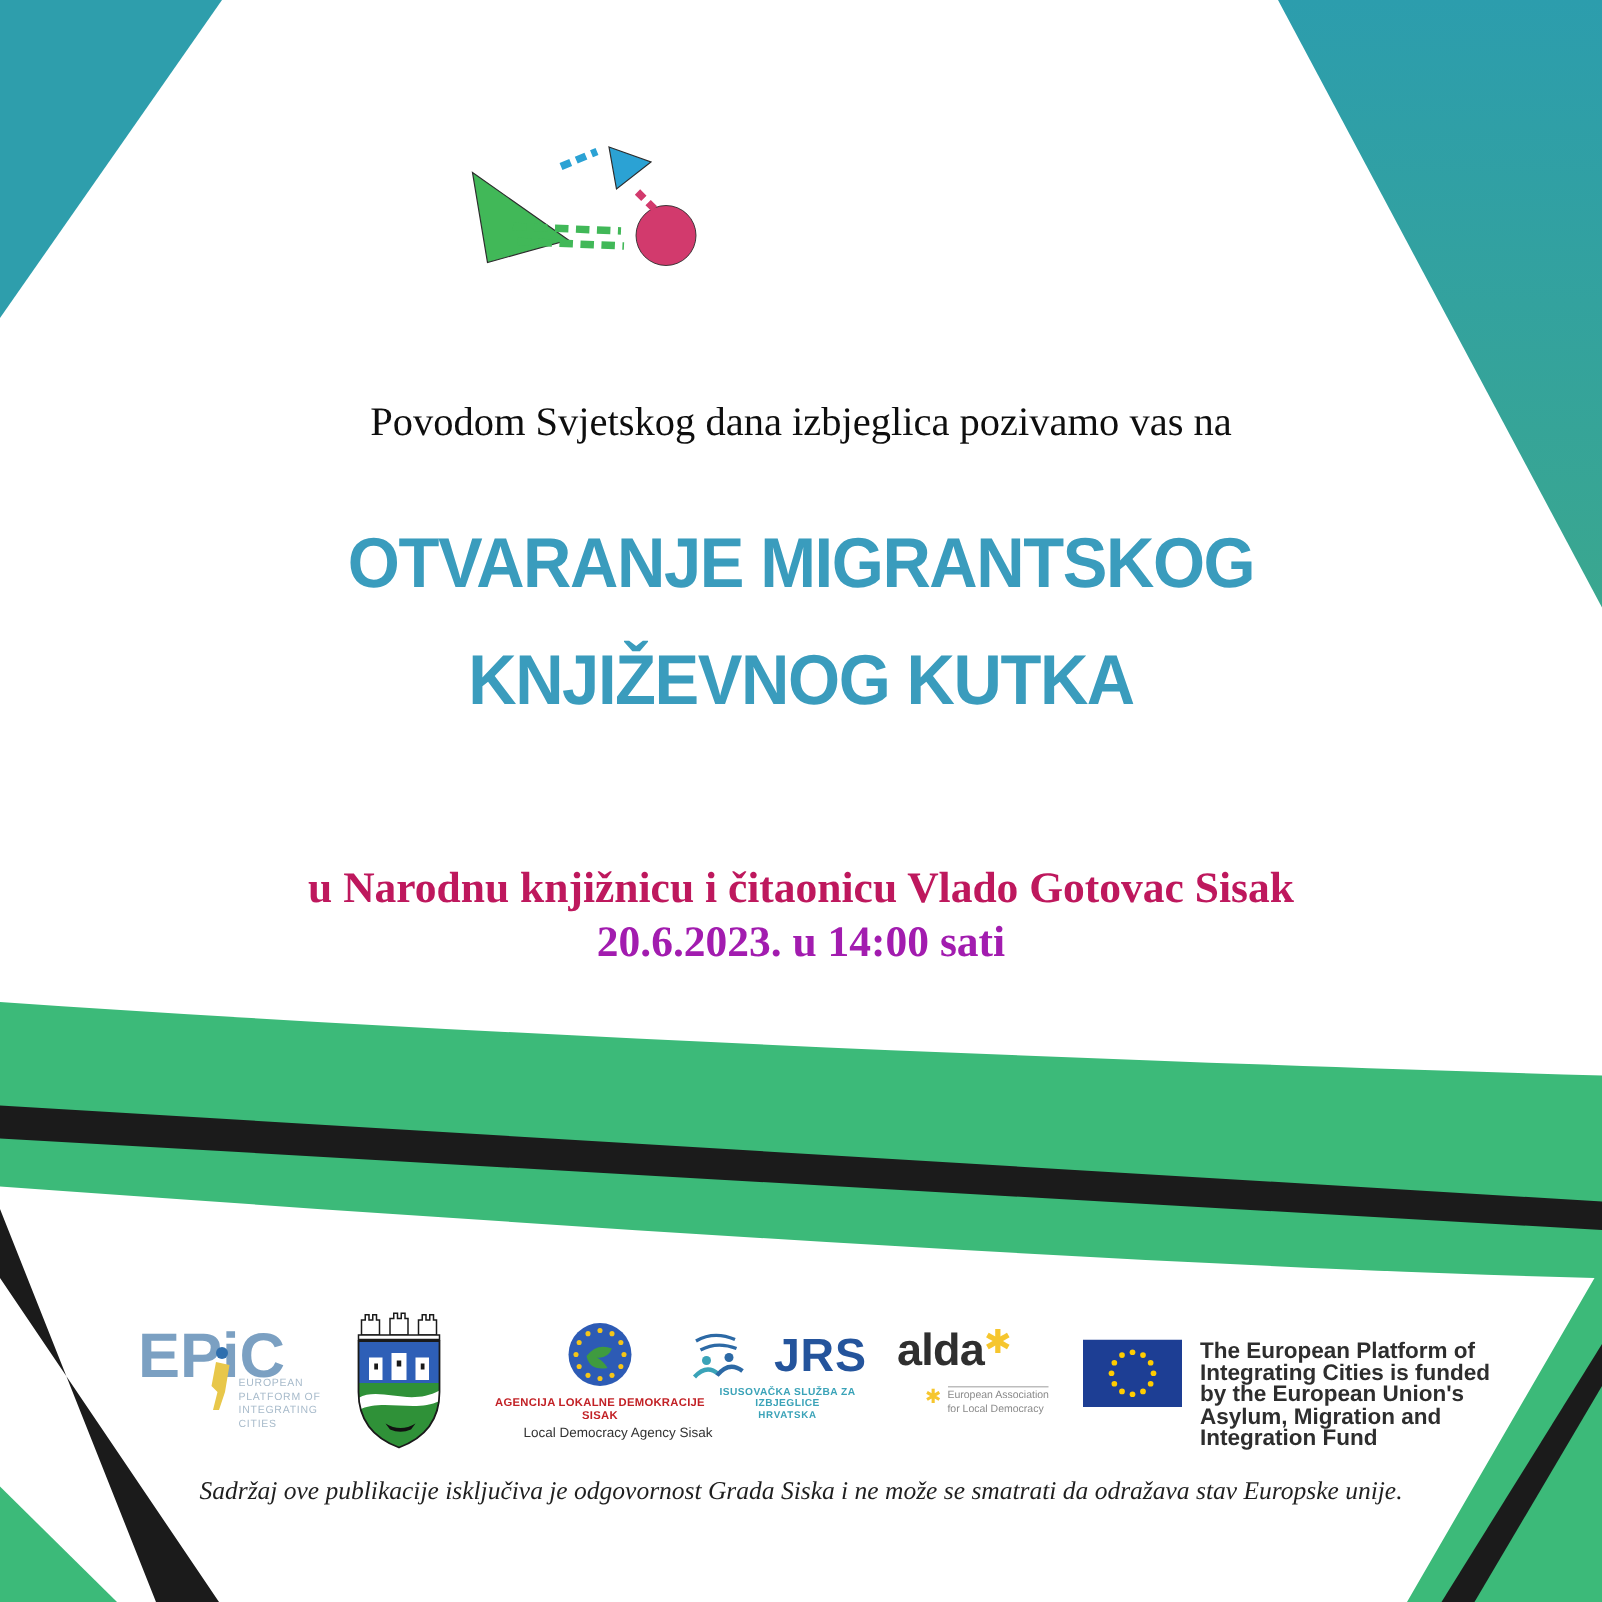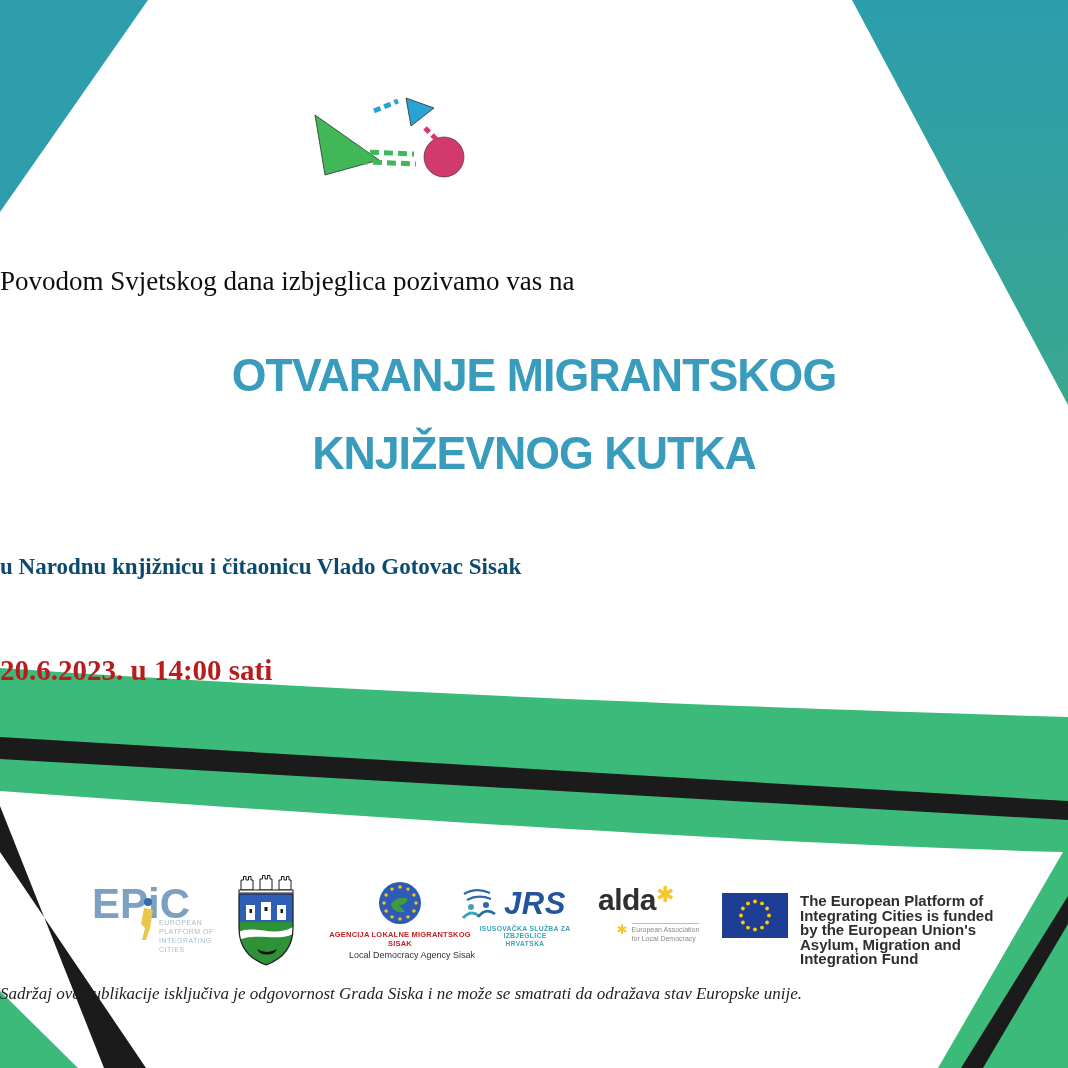--- a/index.html
+++ b/index.html
@@ -2,46 +2,46 @@
 <html><head>
 <meta charset="utf-8">
 <style>
   html,body{margin:0;padding:0;background:#ffffff;}
   .poster{
     position:relative;width:1068px;height:1068px;overflow:hidden;background:#ffffff;
     font-family:"Liberation Sans","DejaVu Sans",sans-serif;
   }
   .bg{position:absolute;inset:0;}
   .serif{font-family:"Liberation Serif","DejaVu Serif",serif;}
-  .center{left:0;right:0;}
+  .center{left:0;right:0;text-align:center;}
   .abs{position:absolute;}
 
   
   .wordmark{position:absolute;left:487px;top:88px;line-height:47px;}
   .wm-hr{font-size:40px;font-weight:bold;color:#2BA2D4;letter-spacing:0.5px;}
   .wm-en{font-size:40px;font-weight:300;color:#3D3D3D;letter-spacing:1px;}
 
   
   .intro{position:absolute;top:266px;font-size:27px;color:#0E0E0E;}
   .title{position:absolute;top:336px;width:100%;text-align:center;color:#3A9CBD;
          font-weight:bold;font-size:47px;line-height:78px;letter-spacing:-1px;}
   .title .tline{display:block;transform:scaleX(0.95);transform-origin:50% 50%;}
-  .loc{position:absolute;top:554px;font-size:23px;font-weight:bold;color:#0c4a6e;}
-  .date{position:absolute;top:612px;font-size:29px;font-weight:bold;color:#b91c1c;margin-top:42px;}
+  .loc{position:absolute;top:576px;font-size:29px;font-weight:bold;color:#be185d;}
+  .date{position:absolute;top:612px;font-size:29px;font-weight:bold;color:#a21caf;}
 
   
   .logos{position:absolute;top:868px;left:0;width:1031px;height:115px;}
   .logo-block{position:absolute;}
   .pre{white-space:pre-line;}
 
   .epic-caption{position:absolute;left:67px;top:38px;font-size:7px;line-height:9px;
     color:#A8BBCB;letter-spacing:0.5px;}
   .ald-cap1{font-size:7.5px;font-weight:bold;color:#C22126;letter-spacing:0.2px;text-align:center;margin-top:4px;}
   .ald-cap2{font-size:9px;color:#333;text-align:right;margin-top:2px;}
-  .jrs-row{display:flex;align-items:center;gap:4px;font-style:italic;}
+  .jrs-row{display:flex;align-items:center;gap:16px;}
   .jrs-acronym{font-size:31px;font-weight:bold;color:#24549C;letter-spacing:0.5px;}
   .jrs-cap1{font-size:6.8px;font-weight:bold;color:#3BA3B8;text-align:center;margin-top:3px;letter-spacing:0.3px;}
   .jrs-cap2{font-size:6.5px;font-weight:bold;color:#3BA3B8;text-align:center;margin-top:1px;letter-spacing:0.5px;}
   .alda-row{font-size:30px;font-weight:bold;color:#2F2F2F;letter-spacing:-0.5px;text-align:left;}
   .alda-star{color:#F6C62E;font-size:22px;vertical-align:8px;font-weight:normal;}
   .alda-sub{display:flex;gap:4px;margin-top:6px;align-items:flex-start;justify-content:center;}
   .alda-sub .star2{color:#F6C62E;font-size:13px;line-height:13px;}
   .alda-caption{font-size:7px;line-height:8.5px;color:#8A8A8A;text-align:left;border-top:1px solid #BDBDBD;padding-top:2px;}
   .eu-text{position:absolute;left:800px;top:26px;width:208px;font-size:15px;line-height:14.5px;
     font-weight:bold;color:#2E2E2E;}
@@ -146,21 +146,21 @@
             <circle cx="31" cy="36.9" r="1.7"></circle>
           <circle cx="23" cy="39" r="1.7"></circle>
             <circle cx="15" cy="36.9" r="1.7"></circle>
             <circle cx="9.1" cy="31" r="1.7"></circle>
           <circle cx="7" cy="23" r="1.7"></circle>
             <circle cx="9.1" cy="15" r="1.7"></circle>
             <circle cx="15" cy="9.1" r="1.7"></circle>
         </g>
         <path d="M14,24 q7,-9 17,-5 q-3,7 -10,6 q5,3 7,7 q-12,2 -14,-8 Z" fill="#3F9B3F"></path>
       </svg>
-      <div class="ald-cap1">AGENCIJA LOKALNE MIGRANTSKOG SISAK</div>
+      <div class="ald-cap1">AGENCIJA LOKALNE DEMOKRACIJE SISAK</div>
       <div class="ald-cap2">Local Democracy Agency Sisak</div>
     </div>
 
     <div class="logo-block" style="left:460px;top:18px;width:130px">
       <div class="jrs-row">
         <svg width="40" height="36" viewBox="0 0 40 36">
           <path d="M4,8 Q 16,1 30,7" stroke="#2C69A5" stroke-width="2.2" fill="none"></path>
           <path d="M7,14 Q 18,8 31,13" stroke="#2C69A5" stroke-width="2.2" fill="none"></path>
           <circle cx="11" cy="21" r="3" fill="#3AA3B8"></circle>
           <path d="M3,32 Q 11,23 19,30" stroke="#3AA3B8" stroke-width="2.8" fill="none"></path>

